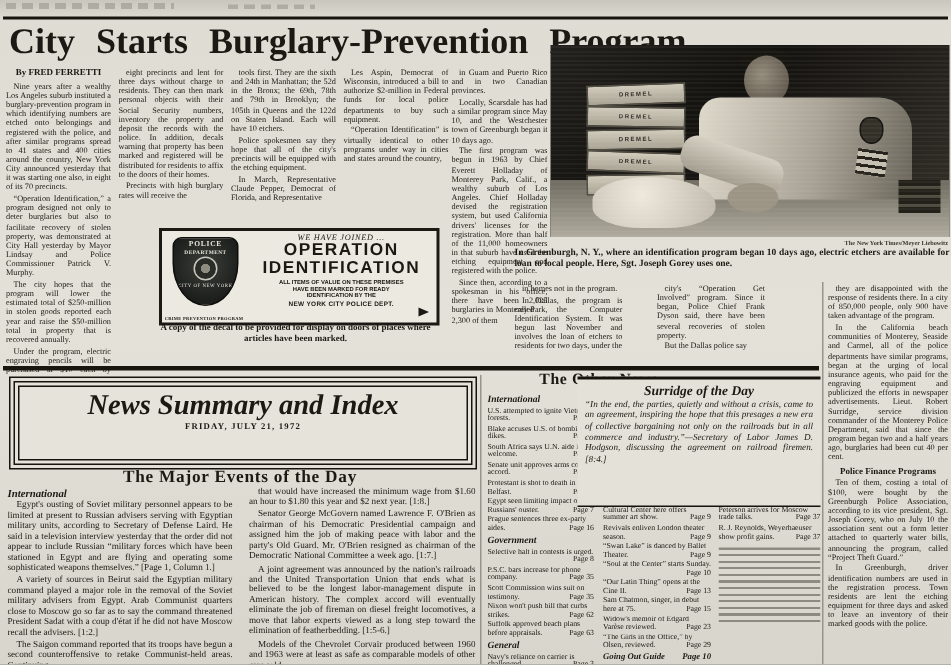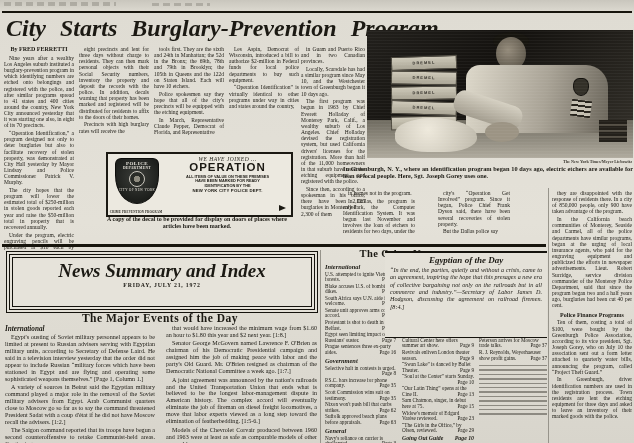--- a/index.html
+++ b/index.html
@@ -3,21 +3,21 @@
 <meta charset="utf-8">
 <style>
   html,body{margin:0;padding:0;background:#a8a59c;}
   .page{position:relative;width:634px;height:443px;overflow:hidden;
     background:linear-gradient(180deg,#c9c6bd 0%,#dfdcd3 3%,#e4e1d8 50%,#d8d5cc 100%);
     font-family:"Liberation Serif","DejaVu Serif",serif;color:#1b1913;}
   .abs{position:absolute;}
   .smudge{background:repeating-linear-gradient(to right,#8d8a81 0 7px,transparent 7px 11px);opacity:.5;}
   .rule{background:#17150d;}
   .vrule{background:#97948b;width:1px;}
-  .headline{font-size:24px;font-style:italic;font-weight:bold;word-spacing:8px;letter-spacing:0;white-space:nowrap;}
+  .headline{font-size:24px;font-weight:bold;word-spacing:8px;letter-spacing:0;white-space:nowrap;}
   .col{font-size:5.5px;line-height:1.12;text-align:justify;overflow:hidden;}
   .col .para{margin:0 0 1.5px;text-indent:5px;}
   .byline{font-size:6px;font-weight:bold;text-align:center;margin-bottom:2px;}
   
   .decal{background:#ece9e0;border:2px solid #1b1913;display:flex;overflow:hidden;justify-content:flex-end;}
   .badge-zone{width:56px;position:relative;flex:none;}
   .shield{position:absolute;left:7px;top:4px;width:42px;height:44px;background:radial-gradient(circle at 50% 40%,#3c3e3a 0%,#1d1f1c 70%);
     border:1px solid #0d0d0b;border-radius:6px 6px 50% 50%/6px 6px 62% 62%;color:#e8e5dc;text-align:center;overflow:hidden;}
   .shield .b1{font-size:5px;font-weight:bold;letter-spacing:.5px;margin-top:2px;}
   .shield .b2{font-size:3.6px;font-weight:bold;letter-spacing:.3px;}
@@ -117,20 +117,21 @@
         <div class="b1">POLICE</div>
         <div class="b2">DEPARTMENT</div>
         <div class="emblem"></div>
         <div class="b3">CITY OF NEW YORK</div>
       </div>
       <div class="badge-prog">CRIME PREVENTION PROGRAM</div>
     </div>
     <div class="decal-right">
       <div class="joined">WE HAVE JOINED ...</div>
       <div class="optitle">OPERATION</div>
+      <div class="optitle">IDENTIFICATION</div>
       <div class="decal-body">ALL ITEMS OF VALUE ON THESE PREMISES HAVE BEEN MARKED FOR READY IDENTIFICATION BY THE</div>
       <div class="decal-dept">NEW YORK CITY POLICE DEPT.</div>
     </div>
     <div class="decal-arrow"></div>
   </div>
   <div class="abs decal-cap" style="left:102px;top:216px;width:190px;">A copy of the decal to be provided for display on doors of places where articles have been marked.</div>
 
   <div class="abs photo" style="left:367px;top:30px;width:266px;height:128px;">
     <div class="ph-table"></div>
     <div class="abs" style="left:24px;top:26px;">
@@ -228,17 +229,17 @@
     </div>
   <div class="abs idxcol" style="left:479px;top:338px;width:68px;height:105px;">
     <div>
         <div class="idx-item"><span class="idx-text">Peterson arrives for Moscow trade talks. </span><span class="idx-page">Page 37</span></div>
         <div class="idx-item"><span class="idx-text">R. J. Reynolds, Weyerhaeuser show profit gains. </span><span class="idx-page">Page 37</span></div>
       </div>
     <div class="fineprint"></div>
   </div>
 
   <div class="abs qbox" style="left:385px;top:251px;width:152px;height:80px;background:#e4e1d8;">
-    <div class="q-title">Egyptian of the Day</div>
+    <div class="q-title">Surridge of the Day</div>
     <div class="q-text">“In the end, the parties, quietly and without a crisis, came to an agreement, inspiring the hope that this presages a new era of collective bargaining not only on the railroads but in all commerce and industry.”—Secretary of Labor James D. Hodgson, discussing the agreement on railroad firemen. [8:4.]</div>
   </div>
 
 </div>
 
 </body></html>

